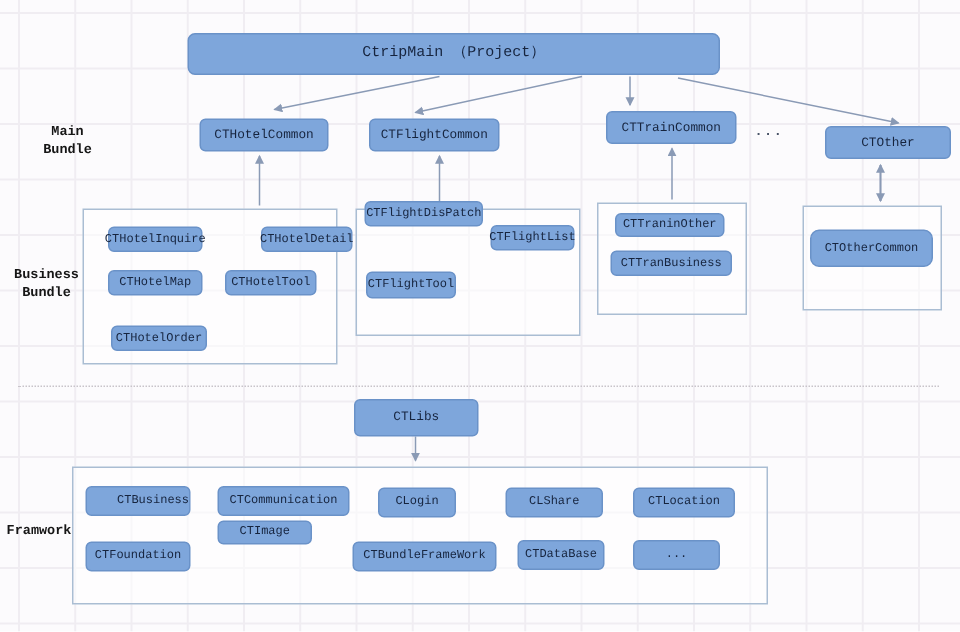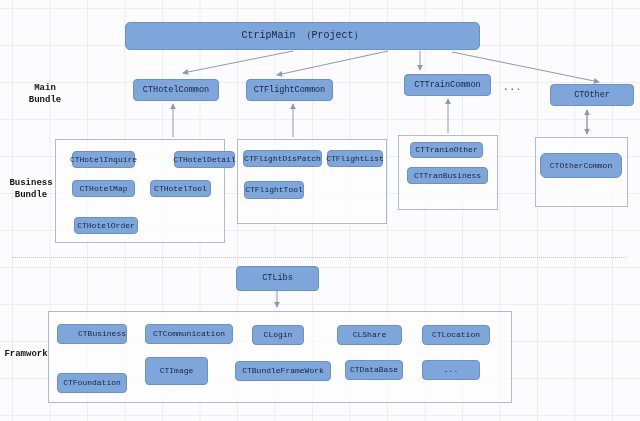--- a/index.html
+++ b/index.html
@@ -102,21 +102,21 @@
   <div class="node mid" style="left:550px;top:84px;width:84px;height:22px;">CTOther</div>
 
   <div class="container" style="left:55px;top:139px;width:170px;height:104px;"></div>
   <div class="node" style="left:72px;top:151px;width:63px;height:17px;">CTHotelInquire</div>
   <div class="node" style="left:150px;top:151px;width:61px;height:17px;margin-left:24px;">CTHotelDetail</div>
   <div class="node" style="left:72px;top:180px;width:63px;height:17px;">CTHotelMap</div>
   <div class="node" style="left:150px;top:180px;width:61px;height:17px;">CTHotelTool</div>
   <div class="node" style="left:74px;top:217px;width:64px;height:17px;">CTHotelOrder</div>
 
   <div class="container" style="left:237px;top:139px;width:150px;height:85px;"></div>
-  <div class="node" style="left:243px;top:150px;width:79px;height:17px;">CTFlightDisPatch</div>
+  <div class="node" style="left:243px;top:134px;width:79px;height:17px;">CTFlightDisPatch</div>
   <div class="node" style="left:327px;top:150px;width:56px;height:17px;">CTFlightList</div>
   <div class="node" style="left:244px;top:181px;width:60px;height:18px;">CTFlightTool</div>
 
   <div class="container" style="left:398px;top:135px;width:100px;height:75px;"></div>
   <div class="node" style="left:410px;top:142px;width:73px;height:16px;">CTTraninOther</div>
   <div class="node" style="left:407px;top:167px;width:81px;height:17px;">CTTranBusiness</div>
 
   <div class="container" style="left:535px;top:137px;width:93px;height:70px;"></div>
   <div class="node" style="left:540px;top:153px;width:82px;height:25px;border-radius:6px;">CTOtherCommon</div>
 
@@ -125,19 +125,19 @@
   <div class="node mid" style="left:236px;top:266px;width:83px;height:25px;text-align:center;">CTLibs</div>
 
   <div class="container" style="left:48px;top:311px;width:464px;height:92px;"></div>
 
   <div class="node" style="left:57px;top:324px;width:70px;height:20px;padding-left:20px;">CTBusiness</div>
   <div class="node" style="left:145px;top:324px;width:88px;height:20px;">CTCommunication</div>
   <div class="node" style="left:252px;top:325px;width:52px;height:20px;">CLogin</div>
   <div class="node" style="left:337px;top:325px;width:65px;height:20px;">CLShare</div>
   <div class="node" style="left:422px;top:325px;width:68px;height:20px;">CTLocation</div>
 
-  <div class="node" style="left:57px;top:361px;width:70px;height:20px;margin-top:12px;">CTFoundation</div>
-  <div class="node" style="left:145px;top:357px;width:63px;height:28px;">CTImage</div>
+  <div class="node" style="left:57px;top:361px;width:70px;height:20px;">CTFoundation</div>
+  <div class="node" style="left:145px;top:347px;width:63px;height:16px;">CTImage</div>
   <div class="node" style="left:235px;top:361px;width:96px;height:20px;">CTBundleFrameWork</div>
   <div class="node" style="left:345px;top:360px;width:58px;height:20px;">CTDataBase</div>
   <div class="node" style="left:422px;top:360px;width:58px;height:20px;">...</div>
 
 </div>
 
 </body></html>

